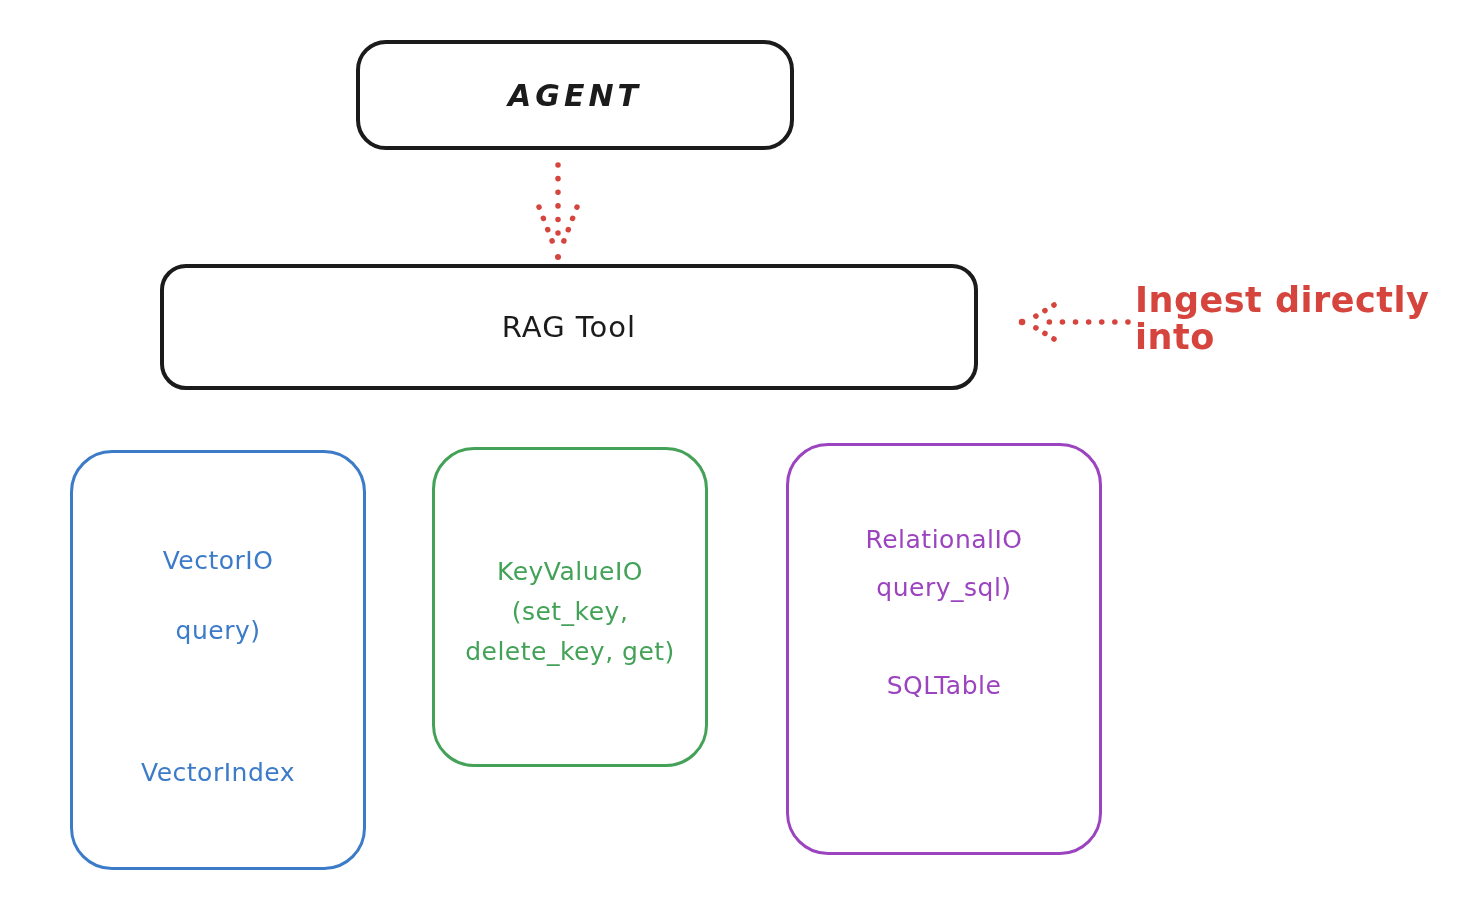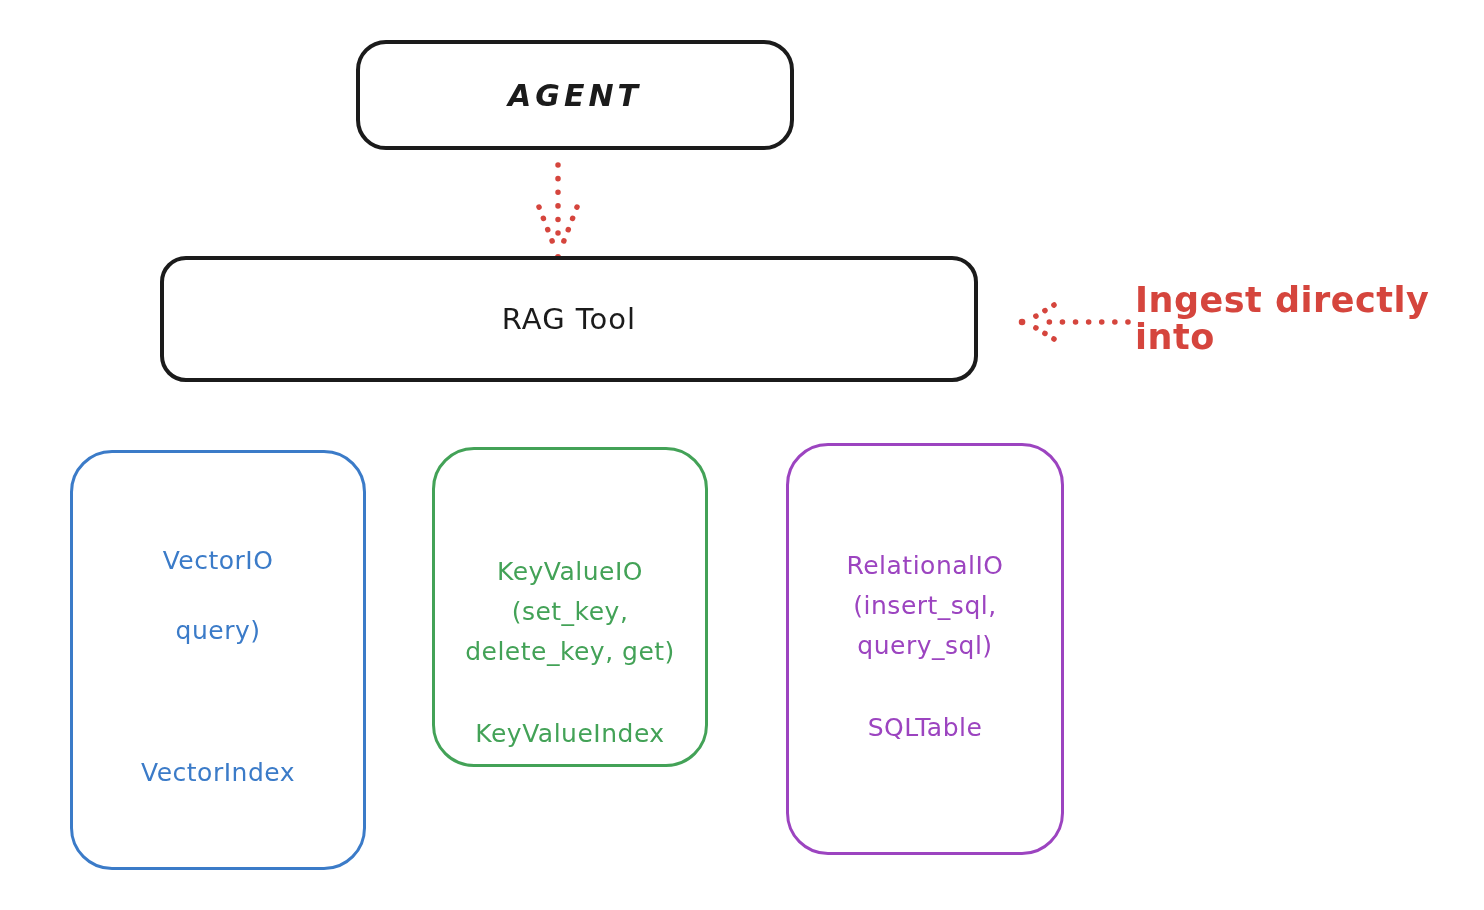--- a/index.html
+++ b/index.html
@@ -42,21 +42,21 @@
     left: 356px; top: 40px; width: 438px; height: 110px;
     border-radius: 30px;
   }
   .node-agent .node-label {
     font-size: 30px;
     font-style: italic;
     font-weight: bold;
     letter-spacing: 4px;
   }
   .node-rag {
-    left: 160px; top: 256px; width: 818px; height: 126px;
+    left: 160px; top: 264px; width: 818px; height: 126px;
     border-radius: 26px;
   }
   .node-rag .node-label {
     font-size: 29px;
     letter-spacing: 1px;
   }
   .backend {
     position: absolute;
     background: var(--bg);
     border-radius: 42px;
@@ -74,23 +74,24 @@
     border-color: var(--blue); color: var(--blue);
     padding-top: 88px;
     gap: 30px;
   }
   .backend-keyvalue {
     left: 432px; top: 447px; width: 276px; height: 320px;
     border-color: var(--green); color: var(--green);
     padding-top: 102px;
   }
   .backend-relational {
-    left: 786px; top: 443px; width: 278px; height: 412px;
+    left: 786px; top: 443px; width: 316px; height: 412px;
     border-color: var(--purple); color: var(--purple);
-    padding-top: 100px;
+    padding-top: 74px;
+    gap: 8px;
   }
   .backend .spacer { height: 42px; }
   .annotation {
     position: absolute;
     left: 1135px; top: 282px; width: 345px;
     text-align: left;
     color: var(--red);
     font-weight: bold;
     font-size: 35px;
     line-height: 37px;
@@ -138,24 +139,22 @@
     <div>query)</div>
     <div class="spacer"></div>
     <div>VectorIndex</div>
   </div>
 
   <div class="backend backend-keyvalue">
     <div>KeyValueIO</div>
     <div>(set_key,</div>
     <div>delete_key, get)</div>
     <div class="spacer"></div>
-    <div>KeyValueIndex</div>
   </div>
 
   <div class="backend backend-relational">
     <div>RelationalIO</div>
-    <div>(insert_sql,</div>
     <div>query_sql)</div>
     <div class="spacer"></div>
     <div>SQLTable</div>
   </div>
 
 </div>
 
 </body></html>

